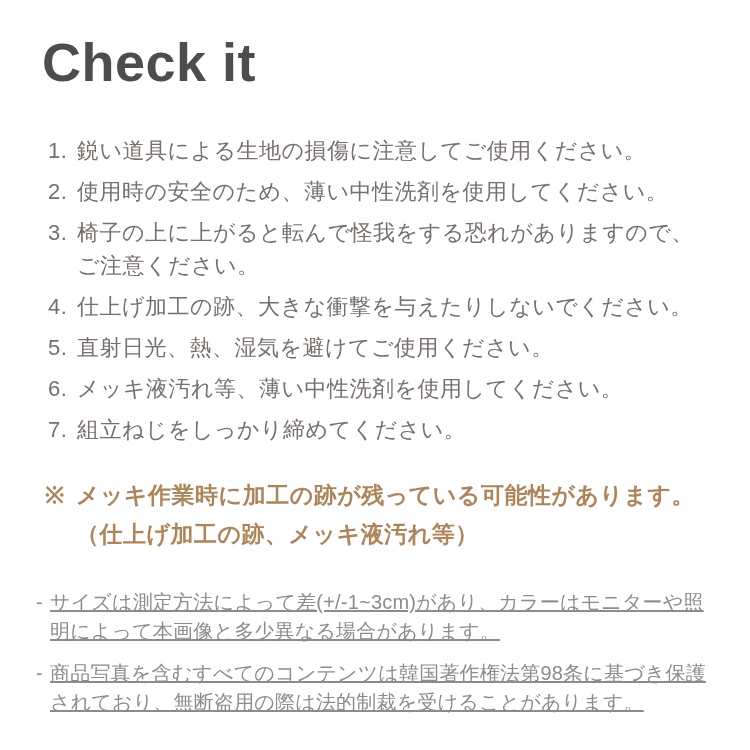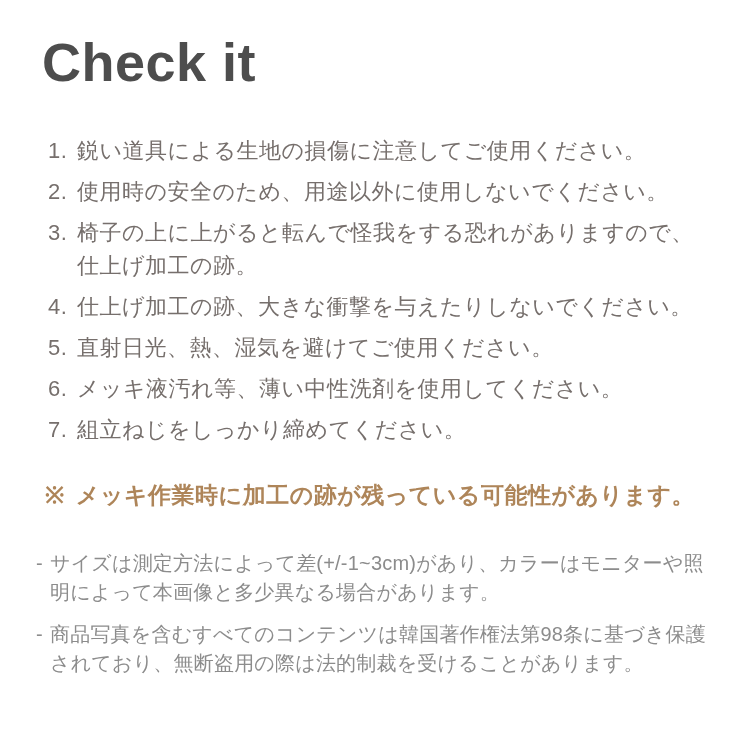--- a/index.html
+++ b/index.html
@@ -63,41 +63,41 @@
     font-size: 20px;
     line-height: 29px;
     color: #8c8c8c;
     letter-spacing: 0.2px;
     margin-bottom: 13px;
   }
   .fn .dash {
     flex: 0 0 10px;
     margin-right: 4px;
   }
-  .fn .ftxt { flex: 1; }
+  .fn .ftxt { flex: 1; text-decoration: underline; }
 </style>
 </head>
 <body>
 
 <div class="page">
 
   <h1 class="title">Check it</h1>
 
   <ol class="precautions">
     <li>
       <span class="num">1.</span>
       <span class="txt">鋭い道具による生地の損傷に注意してご使用ください。</span>
     </li>
     <li>
       <span class="num">2.</span>
-      <span class="txt">使用時の安全のため、用途以外に使用しないでください。</span>
+      <span class="txt">使用時の安全のため、薄い中性洗剤を使用してください。</span>
     </li>
     <li>
       <span class="num">3.</span>
-      <span class="txt">椅子の上に上がると転んで怪我をする恐れがありますので、仕上げ加工の跡。</span>
+      <span class="txt">椅子の上に上がると転んで怪我をする恐れがありますので、ご注意ください。</span>
     </li>
     <li>
       <span class="num">4.</span>
       <span class="txt">仕上げ加工の跡、大きな衝撃を与えたりしないでください。</span>
     </li>
     <li>
       <span class="num">5.</span>
       <span class="txt">直射日光、熱、湿気を避けてご使用ください。</span>
     </li>
     <li>
@@ -107,20 +107,21 @@
     <li>
       <span class="num">7.</span>
       <span class="txt">組立ねじをしっかり締めてください。</span>
     </li>
   </ol>
 
   <div class="warning">
     <span class="mark">※</span>
     <div class="wtxt">
       <div>メッキ作業時に加工の跡が残っている可能性があります。</div>
+      <div>（仕上げ加工の跡、メッキ液汚れ等）</div>
     </div>
   </div>
 
   <div class="footnotes">
     <div class="fn">
       <span class="dash">-</span>
       <span class="ftxt">サイズは測定方法によって差(+/-1~3cm)があり、カラーはモニターや照明によって本画像と多少異なる場合があります。</span>
     </div>
     <div class="fn">
       <span class="dash">-</span>

